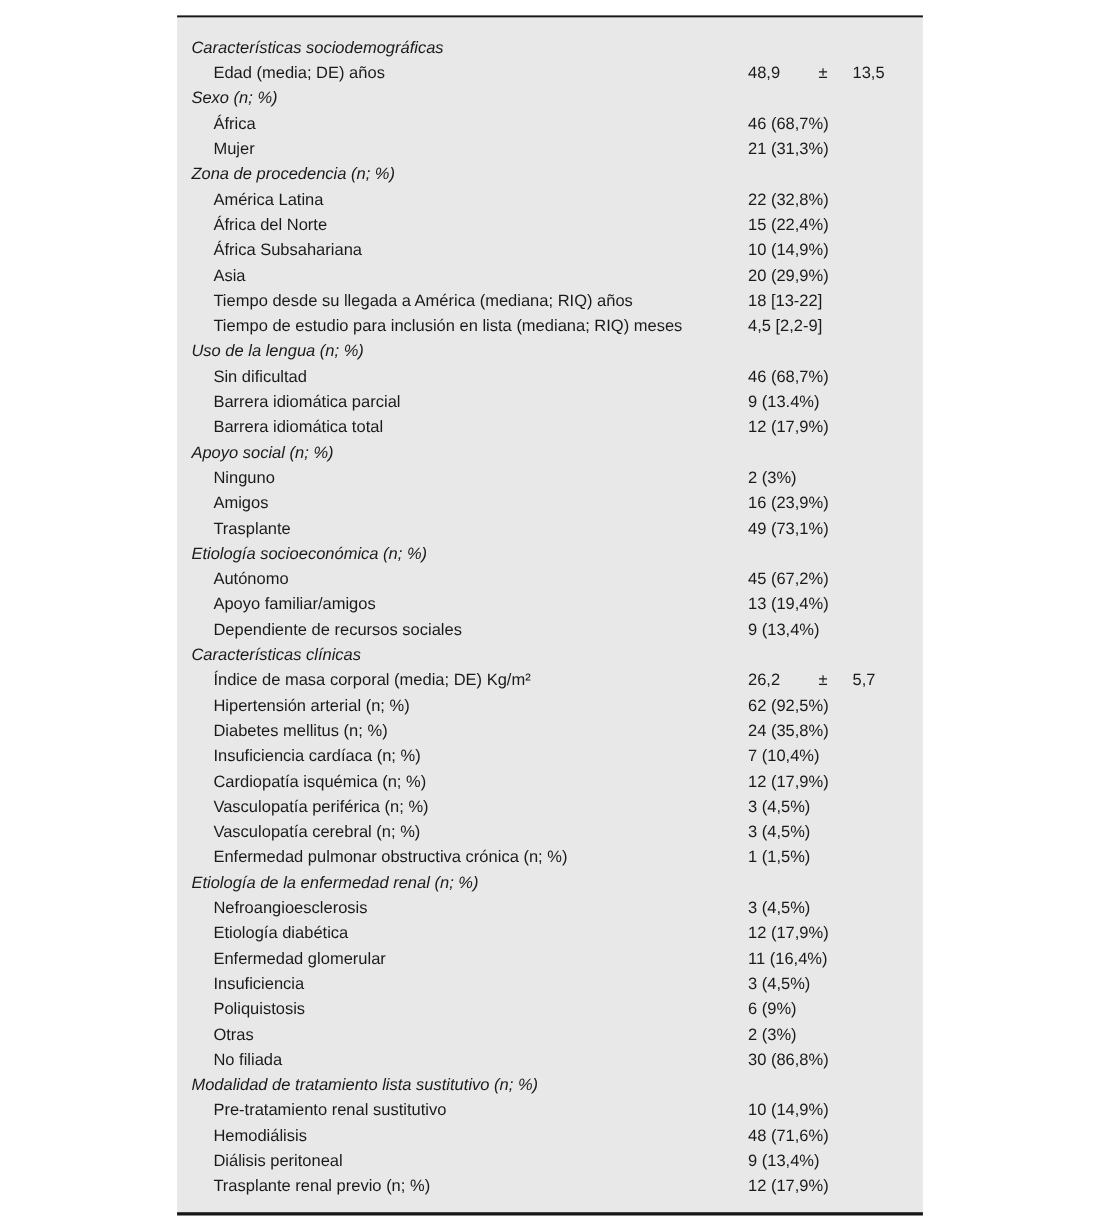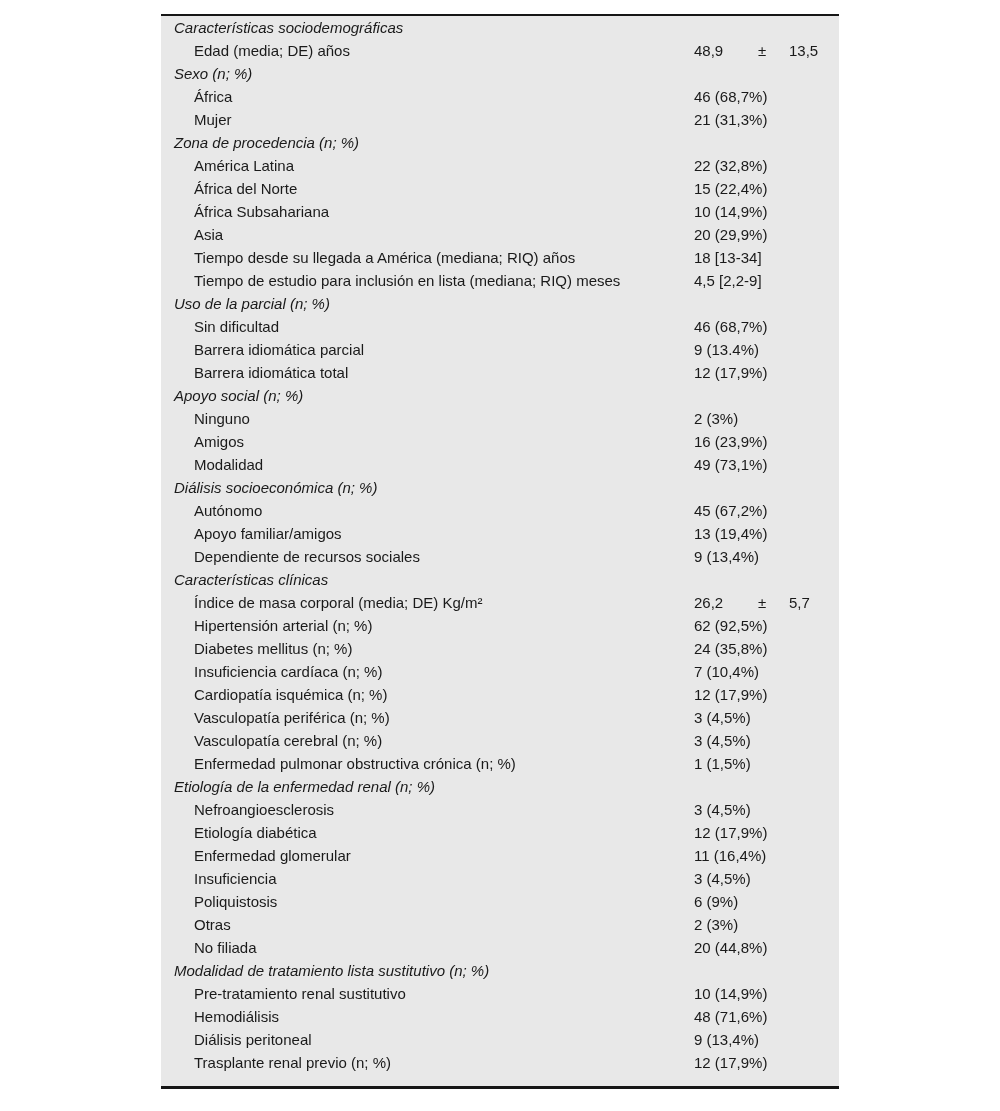--- a/index.html
+++ b/index.html
@@ -15,38 +15,37 @@
   .table-wrap {
     position: absolute;
     left: 161px;
     top: 14px;
     width: 678px;
   }
   .rule-top { height: 2px; background: #161616; }
   .rule-bottom { height: 3px; background: #161616; }
   .table-body {
     background: #e8e8e8;
-    padding: 0 0 12px 0;
+    padding: 16px 0 12px 0;
   }
   .row {
     position: relative;
     height: 23px;
     line-height: 23px;
     font-size: 15px;
     color: #1a1a1a;
     white-space: nowrap;
   }
   .label { display: inline-block; }
   .header-label { font-style: italic; padding-left: 13px; }
   .item-label { padding-left: 33px; }
   .value {
     position: absolute;
     left: 519px;
     top: 0;
-    margin-left: 14px;
   }
   .val-mean { display: inline-block; width: 64px; }
   .val-pm   { display: inline-block; width: 31px; }
   .val-sd   { display: inline-block; }
 </style>
 </head>
 <body>
 
 <div class="table-wrap">
   <div class="rule-top"></div>
@@ -54,51 +53,51 @@
       <div class="row header-row"><span class="label header-label">Características sociodemográficas</span></div>
       <div class="row item-row"><span class="label item-label">Edad (media; DE) años</span><span class="value"><span class="val-mean">48,9</span><span class="val-pm">±</span><span class="val-sd">13,5</span></span></div>
       <div class="row header-row"><span class="label header-label">Sexo (n; %)</span></div>
       <div class="row item-row"><span class="label item-label">África</span><span class="value">46 (68,7%)</span></div>
       <div class="row item-row"><span class="label item-label">Mujer</span><span class="value">21 (31,3%)</span></div>
       <div class="row header-row"><span class="label header-label">Zona de procedencia (n; %)</span></div>
       <div class="row item-row"><span class="label item-label">América Latina</span><span class="value">22 (32,8%)</span></div>
       <div class="row item-row"><span class="label item-label">África del Norte</span><span class="value">15 (22,4%)</span></div>
       <div class="row item-row"><span class="label item-label">África Subsahariana</span><span class="value">10 (14,9%)</span></div>
       <div class="row item-row"><span class="label item-label">Asia</span><span class="value">20 (29,9%)</span></div>
-      <div class="row item-row"><span class="label item-label">Tiempo desde su llegada a América (mediana; RIQ) años</span><span class="value">18 [13-34]</span></div>
+      <div class="row item-row"><span class="label item-label">Tiempo desde su llegada a América (mediana; RIQ) años</span><span class="value">18 [13-22]</span></div>
       <div class="row item-row"><span class="label item-label">Tiempo de estudio para inclusión en lista (mediana; RIQ) meses</span><span class="value">4,5 [2,2-9]</span></div>
-      <div class="row header-row"><span class="label header-label">Uso de la parcial (n; %)</span></div>
+      <div class="row header-row"><span class="label header-label">Uso de la lengua (n; %)</span></div>
       <div class="row item-row"><span class="label item-label">Sin dificultad</span><span class="value">46 (68,7%)</span></div>
       <div class="row item-row"><span class="label item-label">Barrera idiomática parcial</span><span class="value">9 (13.4%)</span></div>
       <div class="row item-row"><span class="label item-label">Barrera idiomática total</span><span class="value">12 (17,9%)</span></div>
       <div class="row header-row"><span class="label header-label">Apoyo social (n; %)</span></div>
       <div class="row item-row"><span class="label item-label">Ninguno</span><span class="value">2 (3%)</span></div>
       <div class="row item-row"><span class="label item-label">Amigos</span><span class="value">16 (23,9%)</span></div>
-      <div class="row item-row"><span class="label item-label">Modalidad</span><span class="value">49 (73,1%)</span></div>
-      <div class="row header-row"><span class="label header-label">Diálisis socioeconómica (n; %)</span></div>
+      <div class="row item-row"><span class="label item-label">Trasplante</span><span class="value">49 (73,1%)</span></div>
+      <div class="row header-row"><span class="label header-label">Etiología socioeconómica (n; %)</span></div>
       <div class="row item-row"><span class="label item-label">Autónomo</span><span class="value">45 (67,2%)</span></div>
       <div class="row item-row"><span class="label item-label">Apoyo familiar/amigos</span><span class="value">13 (19,4%)</span></div>
       <div class="row item-row"><span class="label item-label">Dependiente de recursos sociales</span><span class="value">9 (13,4%)</span></div>
       <div class="row header-row"><span class="label header-label">Características clínicas</span></div>
       <div class="row item-row"><span class="label item-label">Índice de masa corporal (media; DE) Kg/m²</span><span class="value"><span class="val-mean">26,2</span><span class="val-pm">±</span><span class="val-sd">5,7</span></span></div>
       <div class="row item-row"><span class="label item-label">Hipertensión arterial (n; %)</span><span class="value">62 (92,5%)</span></div>
       <div class="row item-row"><span class="label item-label">Diabetes mellitus (n; %)</span><span class="value">24 (35,8%)</span></div>
       <div class="row item-row"><span class="label item-label">Insuficiencia cardíaca (n; %)</span><span class="value">7 (10,4%)</span></div>
       <div class="row item-row"><span class="label item-label">Cardiopatía isquémica (n; %)</span><span class="value">12 (17,9%)</span></div>
       <div class="row item-row"><span class="label item-label">Vasculopatía periférica (n; %)</span><span class="value">3 (4,5%)</span></div>
       <div class="row item-row"><span class="label item-label">Vasculopatía cerebral (n; %)</span><span class="value">3 (4,5%)</span></div>
       <div class="row item-row"><span class="label item-label">Enfermedad pulmonar obstructiva crónica (n; %)</span><span class="value">1 (1,5%)</span></div>
       <div class="row header-row"><span class="label header-label">Etiología de la enfermedad renal (n; %)</span></div>
       <div class="row item-row"><span class="label item-label">Nefroangioesclerosis</span><span class="value">3 (4,5%)</span></div>
       <div class="row item-row"><span class="label item-label">Etiología diabética</span><span class="value">12 (17,9%)</span></div>
       <div class="row item-row"><span class="label item-label">Enfermedad glomerular</span><span class="value">11 (16,4%)</span></div>
       <div class="row item-row"><span class="label item-label">Insuficiencia</span><span class="value">3 (4,5%)</span></div>
       <div class="row item-row"><span class="label item-label">Poliquistosis</span><span class="value">6 (9%)</span></div>
       <div class="row item-row"><span class="label item-label">Otras</span><span class="value">2 (3%)</span></div>
-      <div class="row item-row"><span class="label item-label">No filiada</span><span class="value">20 (44,8%)</span></div>
+      <div class="row item-row"><span class="label item-label">No filiada</span><span class="value">30 (86,8%)</span></div>
       <div class="row header-row"><span class="label header-label">Modalidad de tratamiento lista sustitutivo (n; %)</span></div>
       <div class="row item-row"><span class="label item-label">Pre-tratamiento renal sustitutivo</span><span class="value">10 (14,9%)</span></div>
       <div class="row item-row"><span class="label item-label">Hemodiálisis</span><span class="value">48 (71,6%)</span></div>
       <div class="row item-row"><span class="label item-label">Diálisis peritoneal</span><span class="value">9 (13,4%)</span></div>
       <div class="row item-row"><span class="label item-label">Trasplante renal previo (n; %)</span><span class="value">12 (17,9%)</span></div>
     </div>
   <div class="rule-bottom"></div>
 </div>
 
 </body></html>

